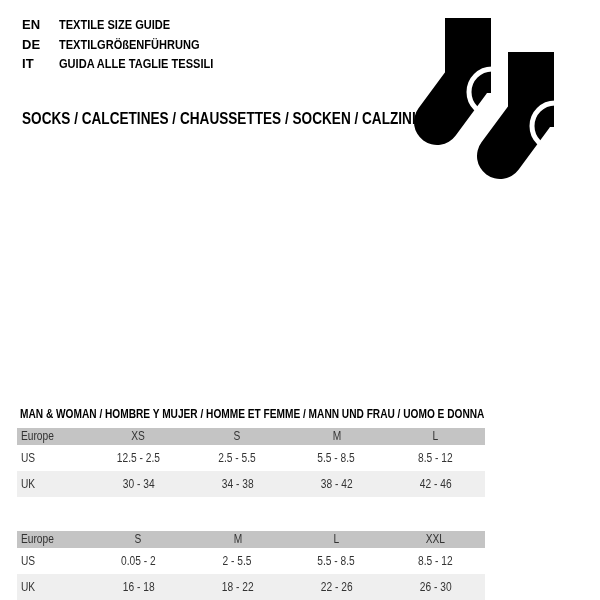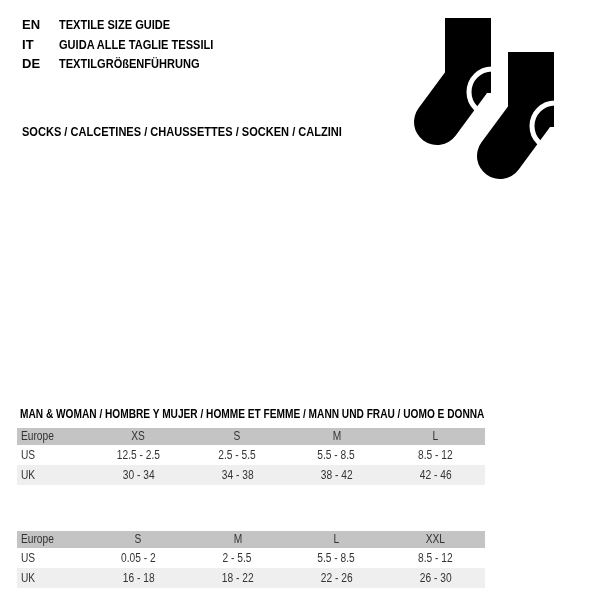--- a/index.html
+++ b/index.html
@@ -25,21 +25,21 @@
   .sxc{display:inline-block;transform:scaleX(0.85);transform-origin:50% 50%;white-space:nowrap;}
   .sxt{display:inline-block;transform:scaleX(0.78);transform-origin:0 50%;white-space:nowrap;}
 
   
   .lang-block{position:absolute;left:22px;top:15px;}
   .lang-row{display:flex;align-items:center;height:19.4px;}
   .lang-code{width:37px;font-size:13px;font-weight:bold;letter-spacing:0.2px;}
   .lang-label{font-size:13px;font-weight:bold;}
 
   
-  .category{position:absolute;left:22px;top:124px;font-size:13px;font-weight:bold;}
+  .category{position:absolute;left:22px;top:110px;font-size:16px;font-weight:bold;}
 
   
   .socks-icon{position:absolute;left:390px;top:5px;width:200px;height:200px;}
 
   
   .t-title{position:absolute;left:20px;font-size:13px;font-weight:bold;}
   .t-title-1{top:406px;}
   .t-title-2{top:515px;}
   table.size{
     position:absolute;left:17px;width:468px;
@@ -48,42 +48,42 @@
   }
   table.size-1{top:428px;}
   table.size-2{top:531px;}
   table.size col.c-label{width:72px;}
   table.size col.c-val{width:99px;}
   table.size th{
     background:var(--table-header-bg);
     font-weight:normal;height:17px;
     border-bottom:1px solid #fff;
   }
-  table.size td{height:20px;}
+  table.size td{height:26px;}
   table.size th,table.size td{vertical-align:middle;text-align:center;overflow:hidden;}
   table.size .lbl{text-align:left;padding-left:4px;margin-left:14px;}
   table.size tbody tr.alt{background:var(--table-row-alt-bg);padding-left:6px;}
 </style>
 </head>
 <body>
 
 <div class="page">
 
   <div class="lang-block">
     <div class="lang-row">
       <span class="lang-code">EN</span>
       <span class="lang-label sx">TEXTILE SIZE GUIDE</span>
     </div>
     <div class="lang-row">
+      <span class="lang-code">DE</span>
+      <span class="lang-label sx">TEXTILGRÖßENFÜHRUNG</span>
+    </div>
+    <div class="lang-row">
       <span class="lang-code">IT</span>
       <span class="lang-label sx">GUIDA ALLE TAGLIE TESSILI</span>
-    </div>
-    <div class="lang-row">
-      <span class="lang-code">DE</span>
-      <span class="lang-label sx">TEXTILGRÖßENFÜHRUNG</span>
     </div>
   </div>
 
   <div class="category">
     <span class="sx">SOCKS / CALCETINES / CHAUSSETTES / SOCKEN / CALZINI</span>
   </div>
 
   <div class="socks-icon">
     <svg viewBox="0 0 200 200" width="200" height="200" xmlns="http://www.w3.org/2000/svg" aria-hidden="true">
 

